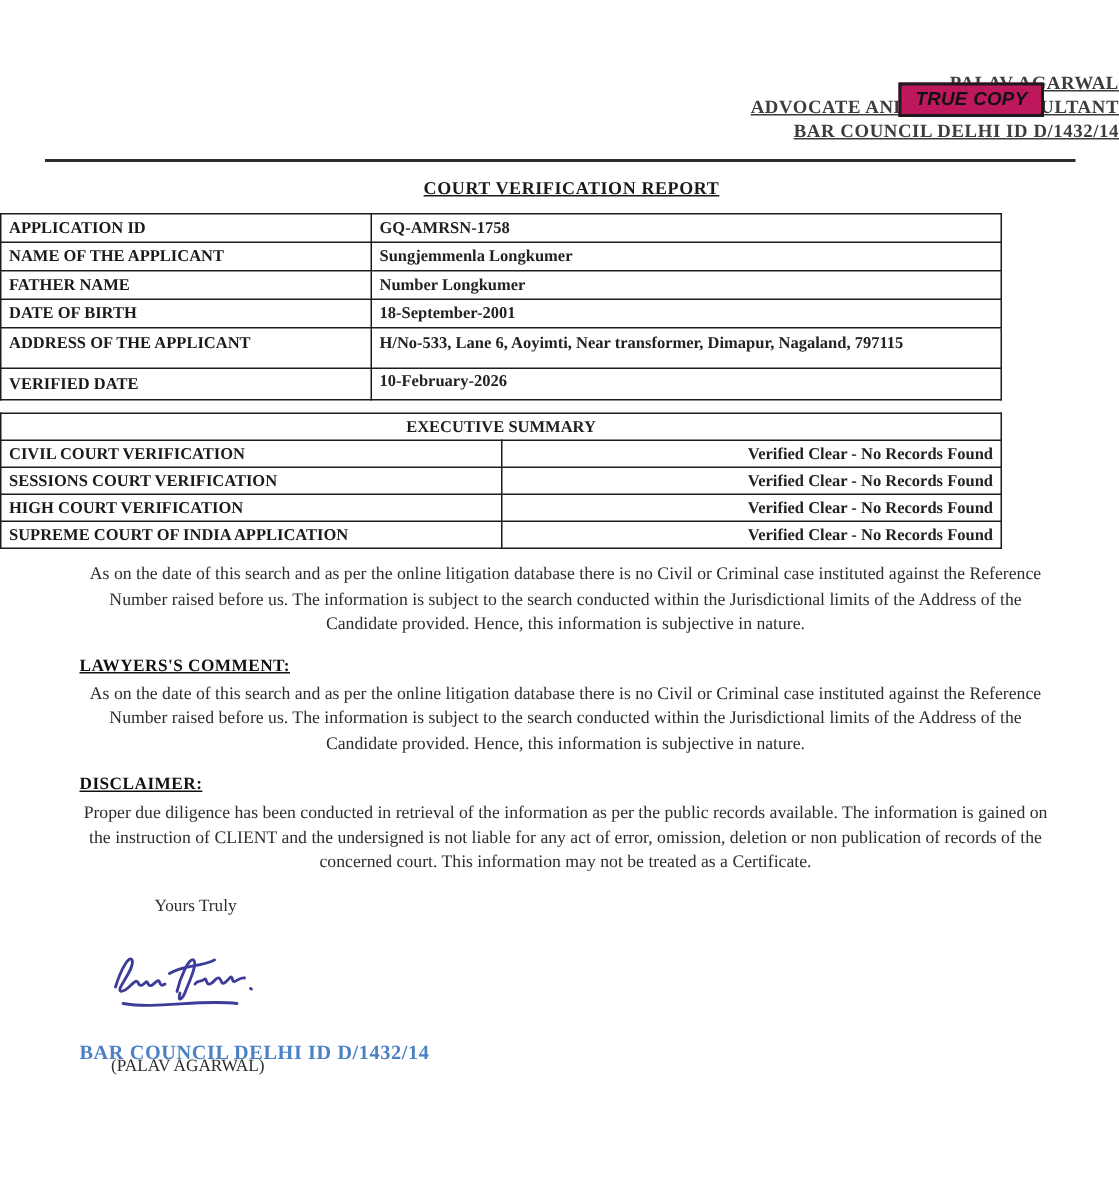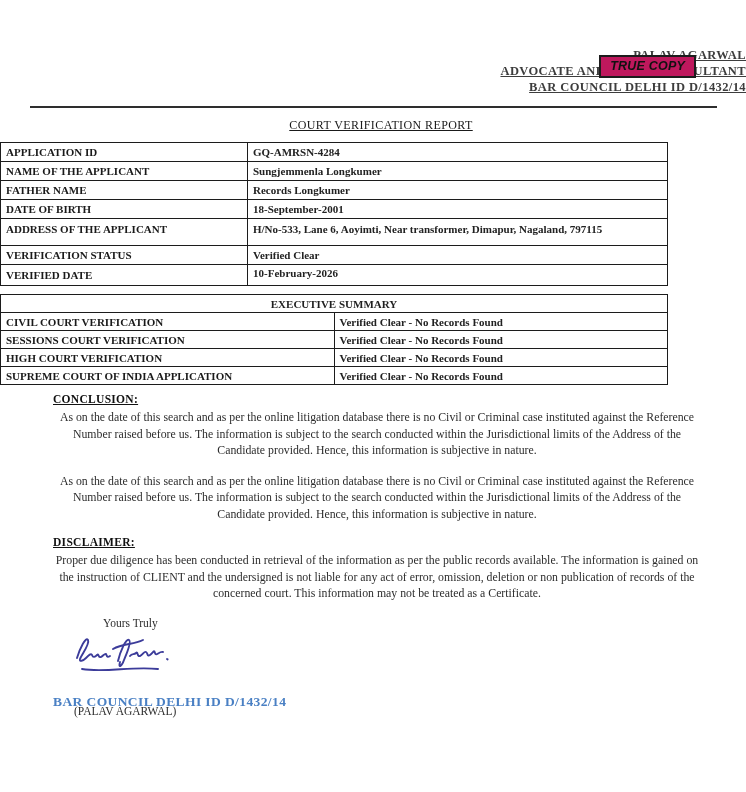--- a/index.html
+++ b/index.html
@@ -42,21 +42,21 @@
 
   .rule {
     height: 2px;
     background: #2e2e2e;
     margin: 11px 29px 0 30px;
   }
 
   .report-title {
     margin-top: 10px;
     text-align: center;
-    font-weight: normal;
+    font-weight: bold;
     font-size: 12px;
     letter-spacing: 0.4px;
     color: #1a1a1a;
     padding-left: 16px;
   }
   .report-title span { text-decoration: underline; }
 
   
   table {
     border-collapse: collapse;
@@ -82,21 +82,21 @@
 
   .summary-table { margin-top: 8px; }
   .summary-table th {
     font-size: 11px;
     font-weight: bold;
     text-align: center;
     padding: 1px 4px;
     height: 16px;
   }
   .summary-table tr { height: 18px; }
-  .summary-table .value-cell { text-align: left; }
+  .summary-table .value-cell { text-align: right; }
 
   
   .section { margin: 8px 45px 0 53px; }
   .section-heading {
     font-weight: bold;
     font-size: 11.5px;
     text-decoration: underline;
     letter-spacing: 0.3px;
     color: #111;
   }
@@ -136,42 +136,38 @@
   <div class="rule"></div>
 
   <div class="report-title">
     <span>COURT VERIFICATION REPORT</span>
   </div>
 
   <table class="info-table">
     <tbody>
       <tr>
         <td class="label-cell col-label">APPLICATION ID</td>
-        <td class="value-cell">GQ-AMRSN-4284</td>
+        <td class="value-cell">GQ-AMRSN-1758</td>
       </tr>
       <tr>
         <td class="label-cell col-label">NAME OF THE APPLICANT</td>
         <td class="value-cell">Sungjemmenla Longkumer</td>
       </tr>
       <tr>
         <td class="label-cell col-label">FATHER NAME</td>
-        <td class="value-cell">Records Longkumer</td>
+        <td class="value-cell">Number Longkumer</td>
       </tr>
       <tr>
         <td class="label-cell col-label">DATE OF BIRTH</td>
         <td class="value-cell">18-September-2001</td>
       </tr>
       <tr class="tall">
         <td class="label-cell col-label" style="vertical-align:top; padding-top:4px;">ADDRESS OF THE APPLICANT</td>
         <td class="value-cell" style="vertical-align:top; padding-top:4px;">H/No-533, Lane 6, Aoyimti, Near transformer, Dimapur, Nagaland, 797115</td>
       </tr>
-      <tr>
-        <td class="label-cell col-label">VERIFICATION STATUS</td>
-        <td class="value-cell">Verified Clear</td>
-      </tr>
       <tr class="last">
         <td class="label-cell col-label">VERIFIED DATE</td>
         <td class="value-cell">10-February-2026</td>
       </tr>
     </tbody>
   </table>
 
   <table class="summary-table">
     <tbody>
       <tr>
@@ -190,25 +186,25 @@
         <td class="value-cell">Verified Clear - No Records Found</td>
       </tr>
       <tr>
         <td class="label-cell col-label">SUPREME COURT OF INDIA APPLICATION</td>
         <td class="value-cell">Verified Clear - No Records Found</td>
       </tr>
     </tbody>
   </table>
 
   <div class="section">
-    <div class="section-heading">CONCLUSION:</div>
     <div class="section-body">As on the date of this search and as per the online litigation database there is no Civil or Criminal case instituted against the Reference Number raised before us. The information is subject to the search conducted within the Jurisdictional limits of the Address of the Candidate provided. Hence, this information is subjective in nature.</div>
   </div>
 
   <div class="section" style="margin-top:14px;">
+    <div class="section-heading">LAWYERS'S COMMENT:</div>
     <div class="section-body">As on the date of this search and as per the online litigation database there is no Civil or Criminal case instituted against the Reference Number raised before us. The information is subject to the search conducted within the Jurisdictional limits of the Address of the Candidate provided. Hence, this information is subjective in nature.</div>
   </div>
 
   <div class="section" style="margin-top:14px;">
     <div class="section-heading">DISCLAIMER:</div>
     <div class="section-body">Proper due diligence has been conducted in retrieval of the information as per the public records available. The information is gained on the instruction of CLIENT and the undersigned is not liable for any act of error, omission, deletion or non publication of records of the concerned court. This information may not be treated as a Certificate.</div>
   </div>
 
   <div class="closing">Yours Truly</div>
 

